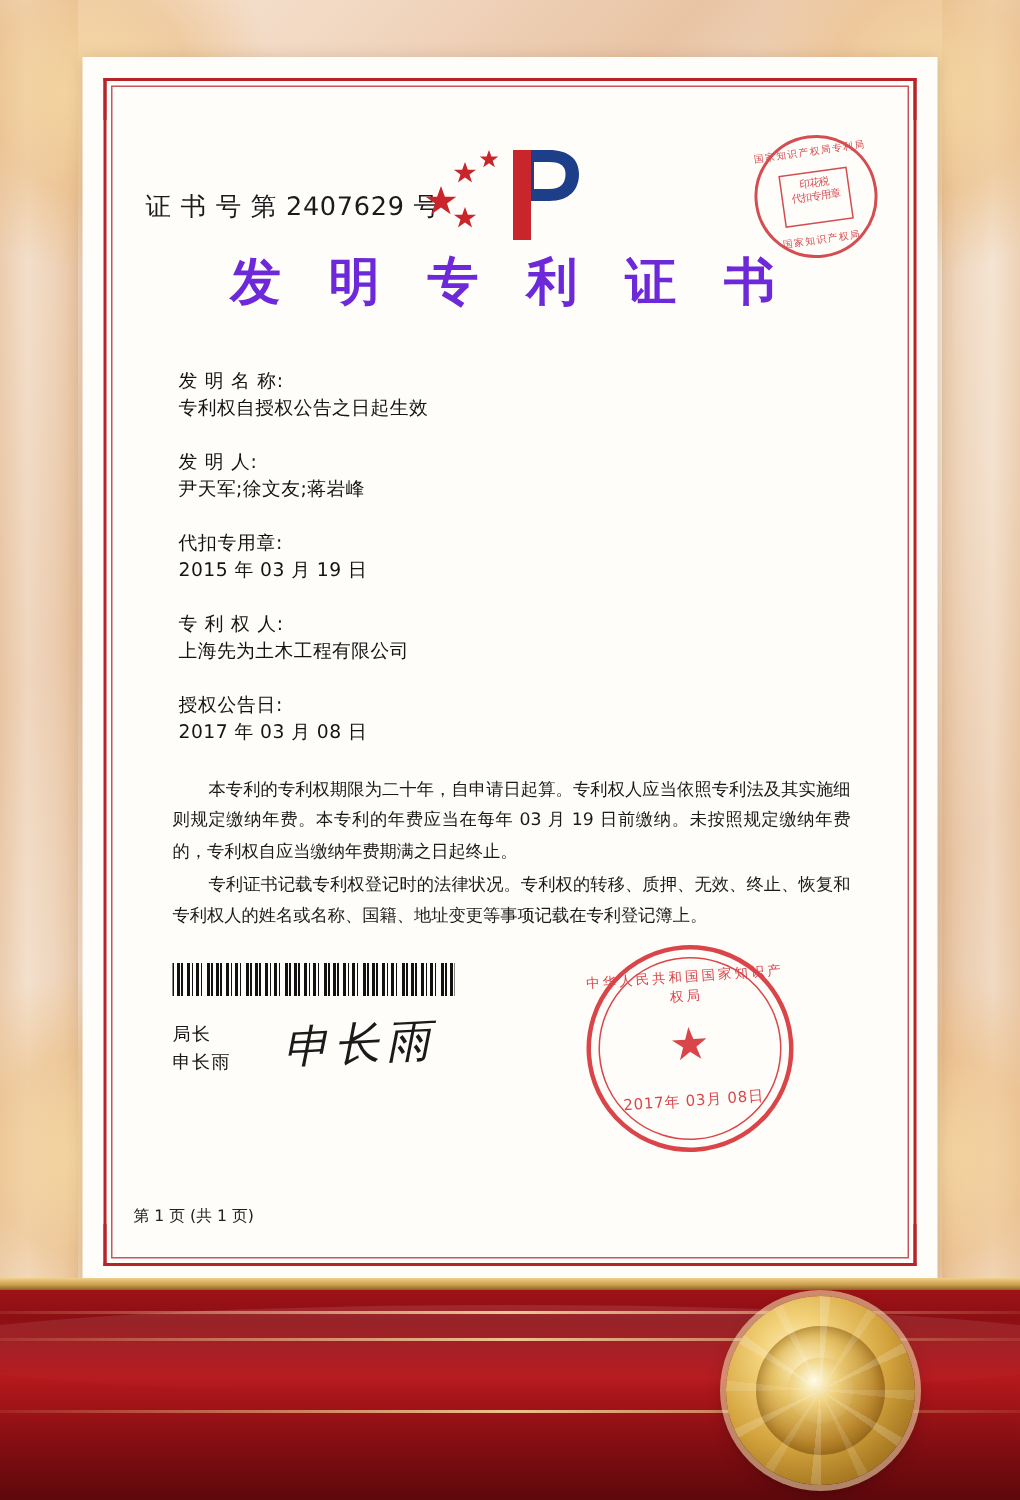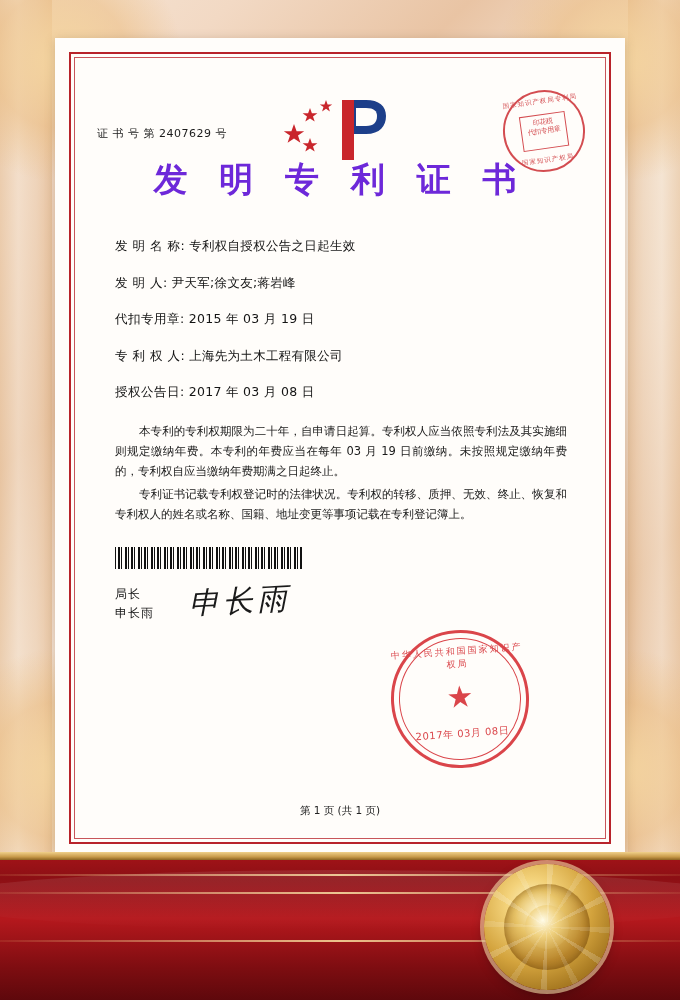--- a/index.html
+++ b/index.html
@@ -155,21 +155,21 @@
   .sheet-corner.bl { left: 14px; bottom: 14px; border-right: none; border-top: none; }
   .sheet-corner.br { right: 14px; bottom: 14px; border-left: none; border-top: none; }
 
   .sheet-content {
     position: absolute;
     left: 34px; top: 34px; right: 34px; bottom: 34px;
   }
 
   
   .cert-no {
-    font-size: 11px;
+    font-size: 17px;
     color: #1b1b1b;
     letter-spacing: 0.5px;
     margin-top: 54px;
     margin-left: 8px;
     font-family: "DejaVu Sans", sans-serif;
   }
   .emblem {
     position: absolute;
     left: 50%;
     top: 18px;
@@ -229,20 +229,21 @@
     padding-left: 26px;
     padding-right: 18px;
   }
   .field-row {
     display: flex;
     align-items: baseline;
     font-size: 12.5px;
     color: #141414;
     margin-bottom: 19px;
     line-height: 1.4;
+    flex-direction: column;
   }
   .field-label {
     white-space: nowrap;
     letter-spacing: 0.5px;
   }
   .field-value {
     margin-left: 4px;
     letter-spacing: 0.3px;
   }
 
@@ -336,21 +337,21 @@
     left: 0; right: 0; bottom: 24px;
     text-align: center;
     font-size: 10px;
     letter-spacing: 0.5px;
   }
 
   .page-footer {
     position: absolute;
     left: 0; right: 0;
     bottom: 6px;
-    text-align: center;
+    text-align: left;
     font-size: 10.5px;
     color: #222;
   }
 </style>
 </head>
 <body>
 
 <div class="page">
 
   <div class="side-band left"></div>

